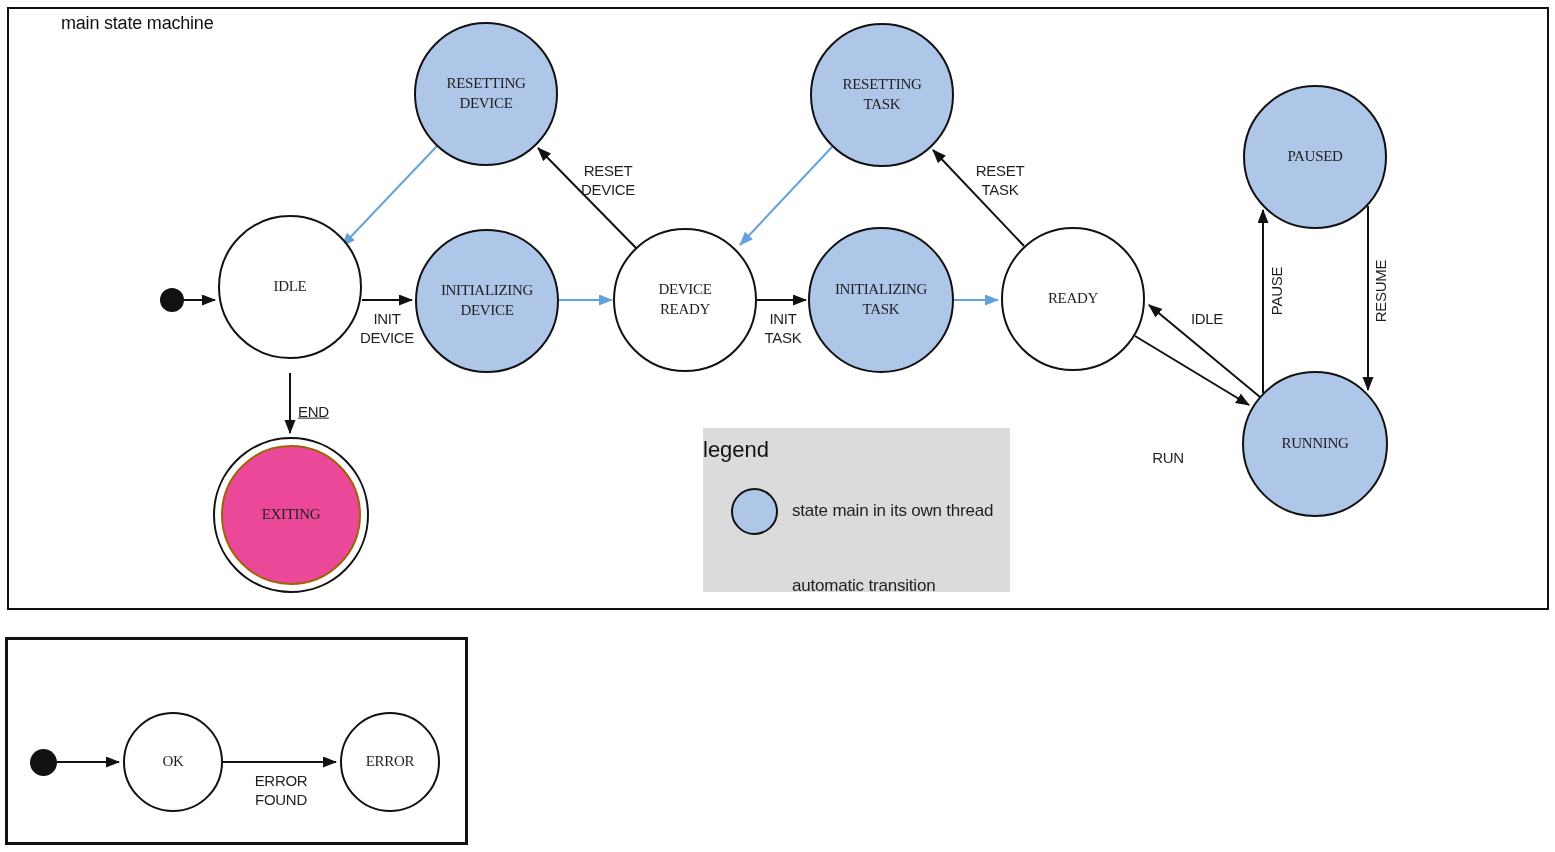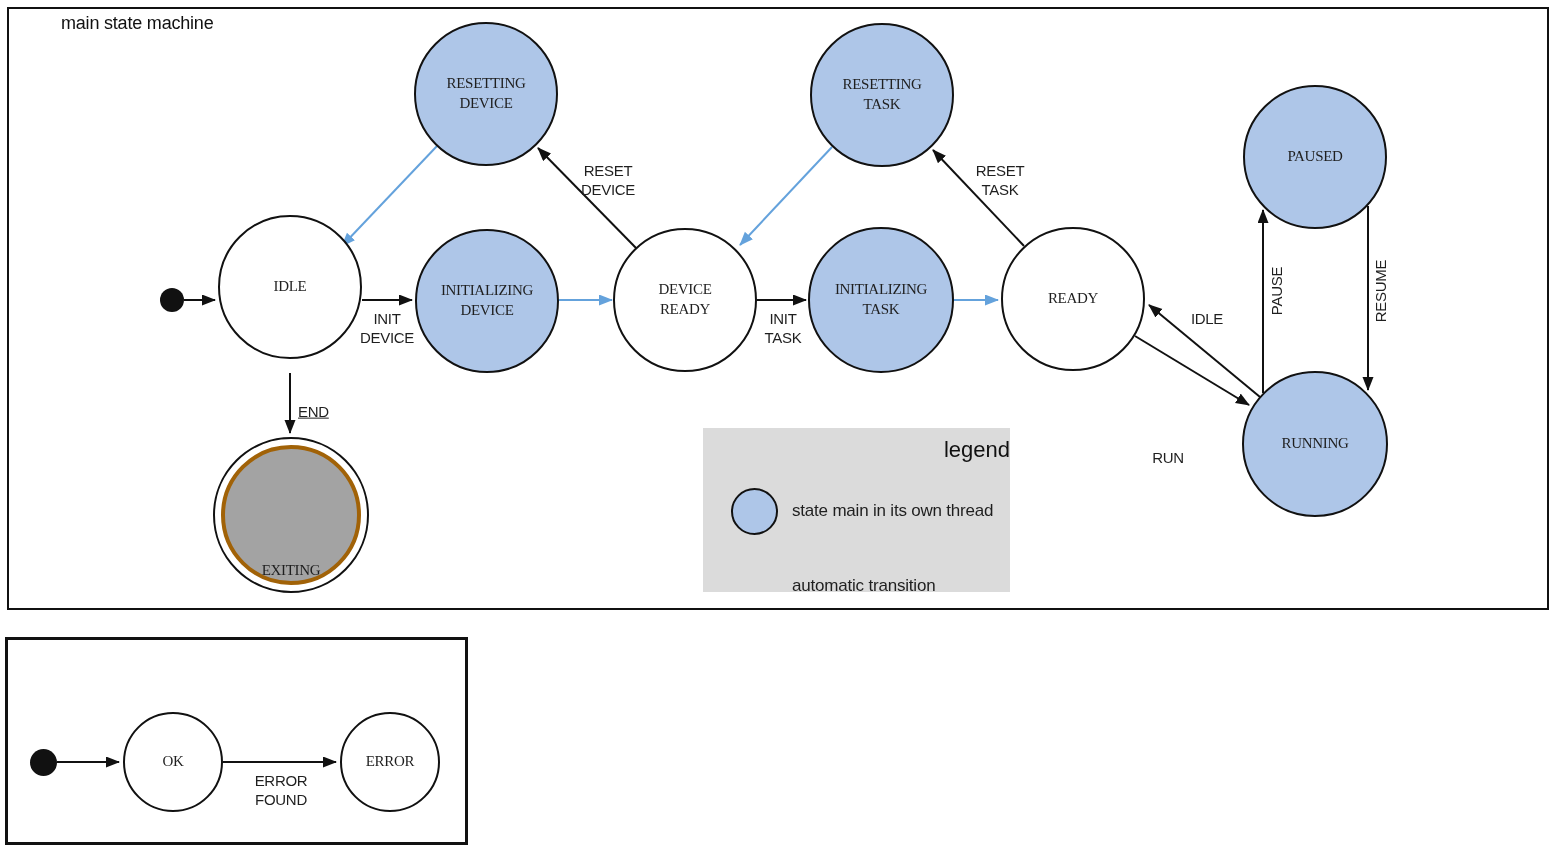--- a/index.html
+++ b/index.html
@@ -9,29 +9,29 @@
   .frame.thick{border-width:3px;}
   .box-title{position:absolute;font-size:18px;color:#111;letter-spacing:-0.2px;margin-left:37px;}
   svg.wires{position:absolute;left:0;top:0;pointer-events:none;}
   .state{position:absolute;border:2px solid #111;border-radius:50%;background:#fff;
          display:flex;align-items:center;justify-content:center;box-sizing:border-box;}
   .state.threaded{background:#aec6e8;}
   .state-label{font-size:15px;font-weight:500;color:#1f1f1f;text-align:center;
                white-space:pre-line;line-height:1.32;letter-spacing:-0.3px;font-family:Liberation Serif, serif;}
   .final-outer{position:absolute;border:2px solid #111;border-radius:50%;background:#fff;
                display:flex;align-items:center;justify-content:center;box-sizing:border-box;}
-  .final-inner{width:140px;height:140px;border:4px solid #a16207;border-radius:50%;background:#a3a3a3;
-               display:flex;align-items:flex-end;justify-content:center;box-sizing:border-box;}
+  .final-inner{width:140px;height:140px;border:2px solid #a16207;border-radius:50%;background:#ec4899;
+               display:flex;align-items:center;justify-content:center;box-sizing:border-box;}
   .start-dot{position:absolute;background:#111;border-radius:50%;}
   .tlabel{position:absolute;transform:translate(-50%,-50%);font-size:15px;font-weight:500;
           color:#1f1f1f;white-space:pre-line;text-align:center;line-height:1.25;letter-spacing:-0.3px;}
   .tlabel.vertical{transform:translate(-50%,-50%) rotate(-90deg);}
   .tlabel.left-anchor{transform:translate(0,-50%);text-align:left;text-decoration:underline;}
   .legend-box{position:absolute;left:703px;top:428px;width:307px;height:164px;background:#dbdbdb;}
-  .legend-title{position:absolute;left:703px;top:437px;width:307px;text-align:right;
+  .legend-title{position:absolute;left:703px;top:437px;width:307px;text-align:left;
                 font-size:22px;color:#111;}
   .legend-state{position:absolute;left:731px;top:488px;width:47px;height:47px;border:2px solid #111;
                 border-radius:50%;background:#aec6e8;box-sizing:border-box;}
   .legend-item-label{position:absolute;transform:translateY(-50%);font-size:17px;color:#1f1f1f;
                      letter-spacing:-0.2px;}
 </style>
 </head>
 <body>
 
 <div class="canvas">

